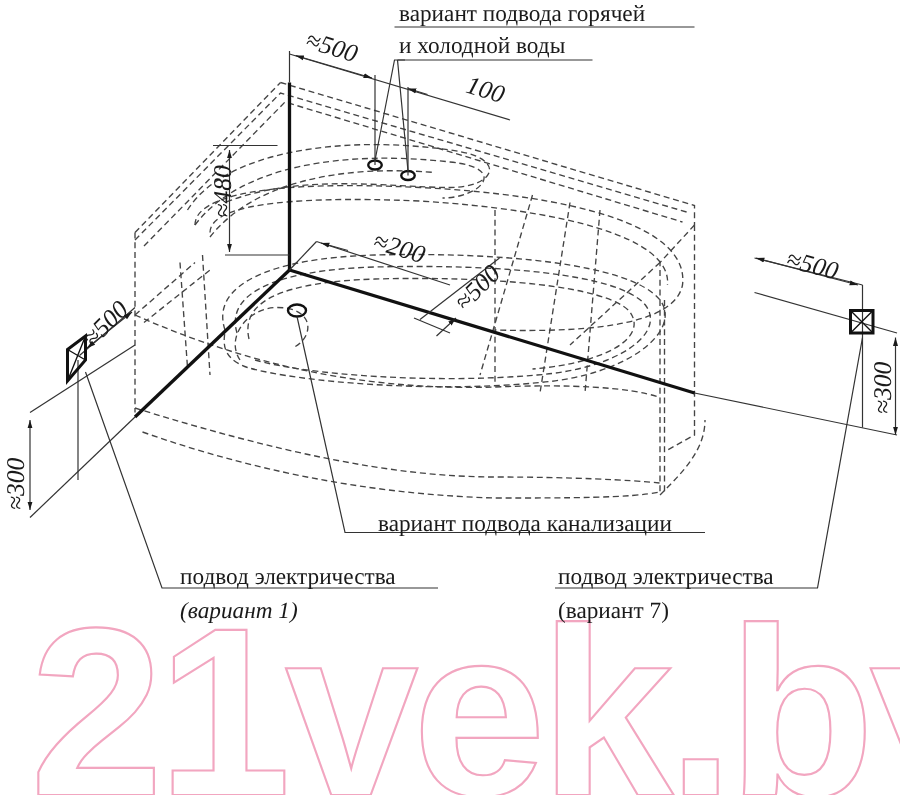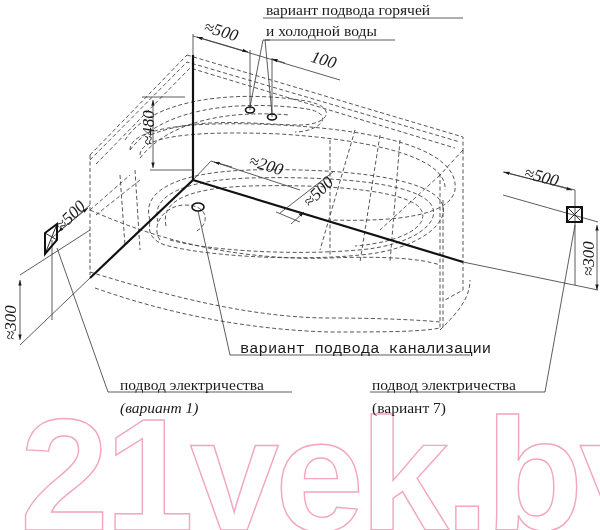--- a/index.html
+++ b/index.html
@@ -159,21 +159,21 @@
       <path d="M45,233 L57,240 M57,224 L45,254" stroke-width="0.9"></path>
     </g>
     <g stroke="#111" fill="none">
       <rect x="567" y="207" width="15" height="15" stroke-width="2"></rect>
       <path d="M567,207 L582,222 M582,207 L567,222" stroke-width="0.9"></path>
     </g>
   </svg>
 
   <div class="label" style="left:266px;top:23px;">и холодной воды</div>
   <div class="label" style="left:266px;top:2px;">вариант подвода горячей</div>
-  <div class="label" style="left:240px;top:342px;font-family:Liberation Mono, monospace;">вариант подвода канализации</div>
+  <div class="label" style="left:252px;top:342px;">вариант подвода канализации</div>
   <div class="label" style="left:120px;top:377px;">подвод электричества</div>
   <div class="label" style="left:120px;top:400px;font-style:italic;">(вариант 1)</div>
   <div class="label" style="left:372px;top:377px;">подвод электричества</div>
   <div class="label" style="left:372px;top:400px;">(вариант 7)</div>
 
   <div class="dim" style="left:207px;top:18px;transform:rotate(17deg);">≈500</div>
   <div class="dim" style="left:314px;top:48px;transform:rotate(17deg);">100</div>
   <div class="dim" style="left:140px;top:145px;transform:rotate(-90deg);">≈480</div>
   <div class="dim" style="left:252px;top:152px;transform:rotate(17deg);">≈200</div>
   <div class="dim" style="left:300px;top:198px;transform:rotate(-45deg);">≈500</div>

